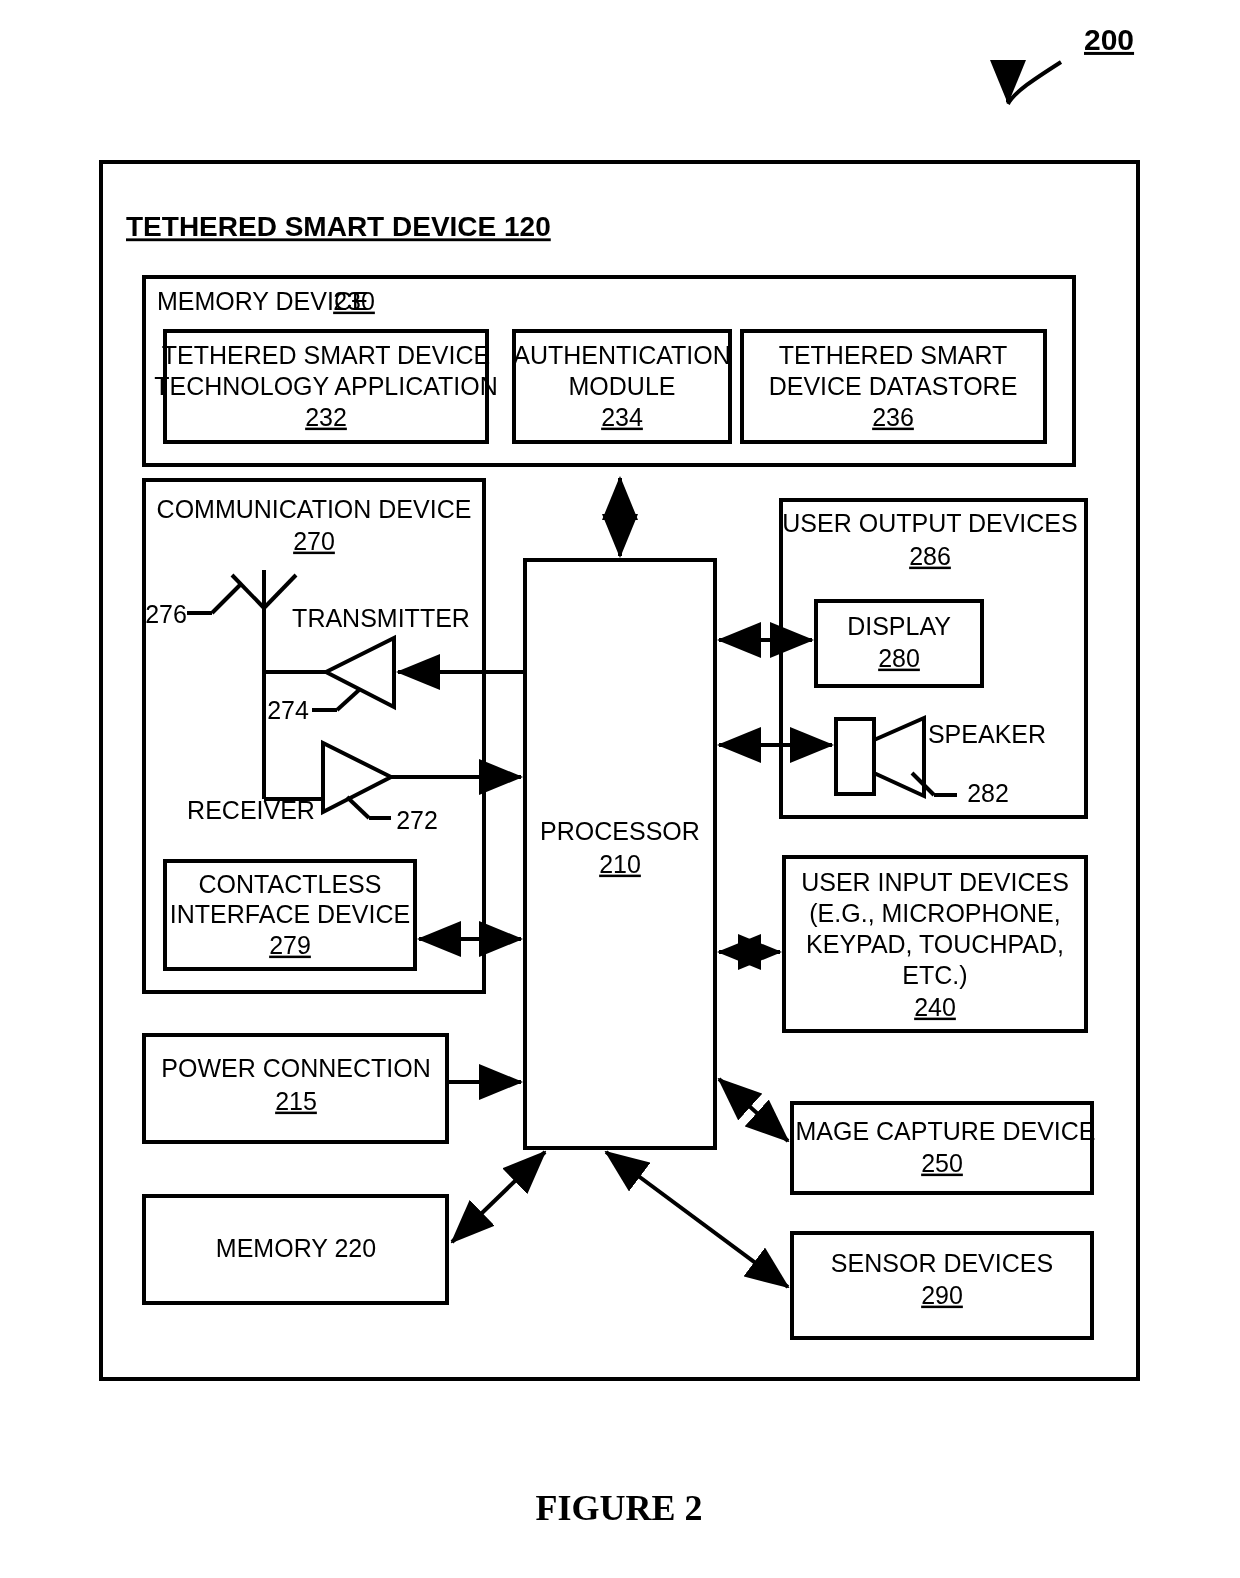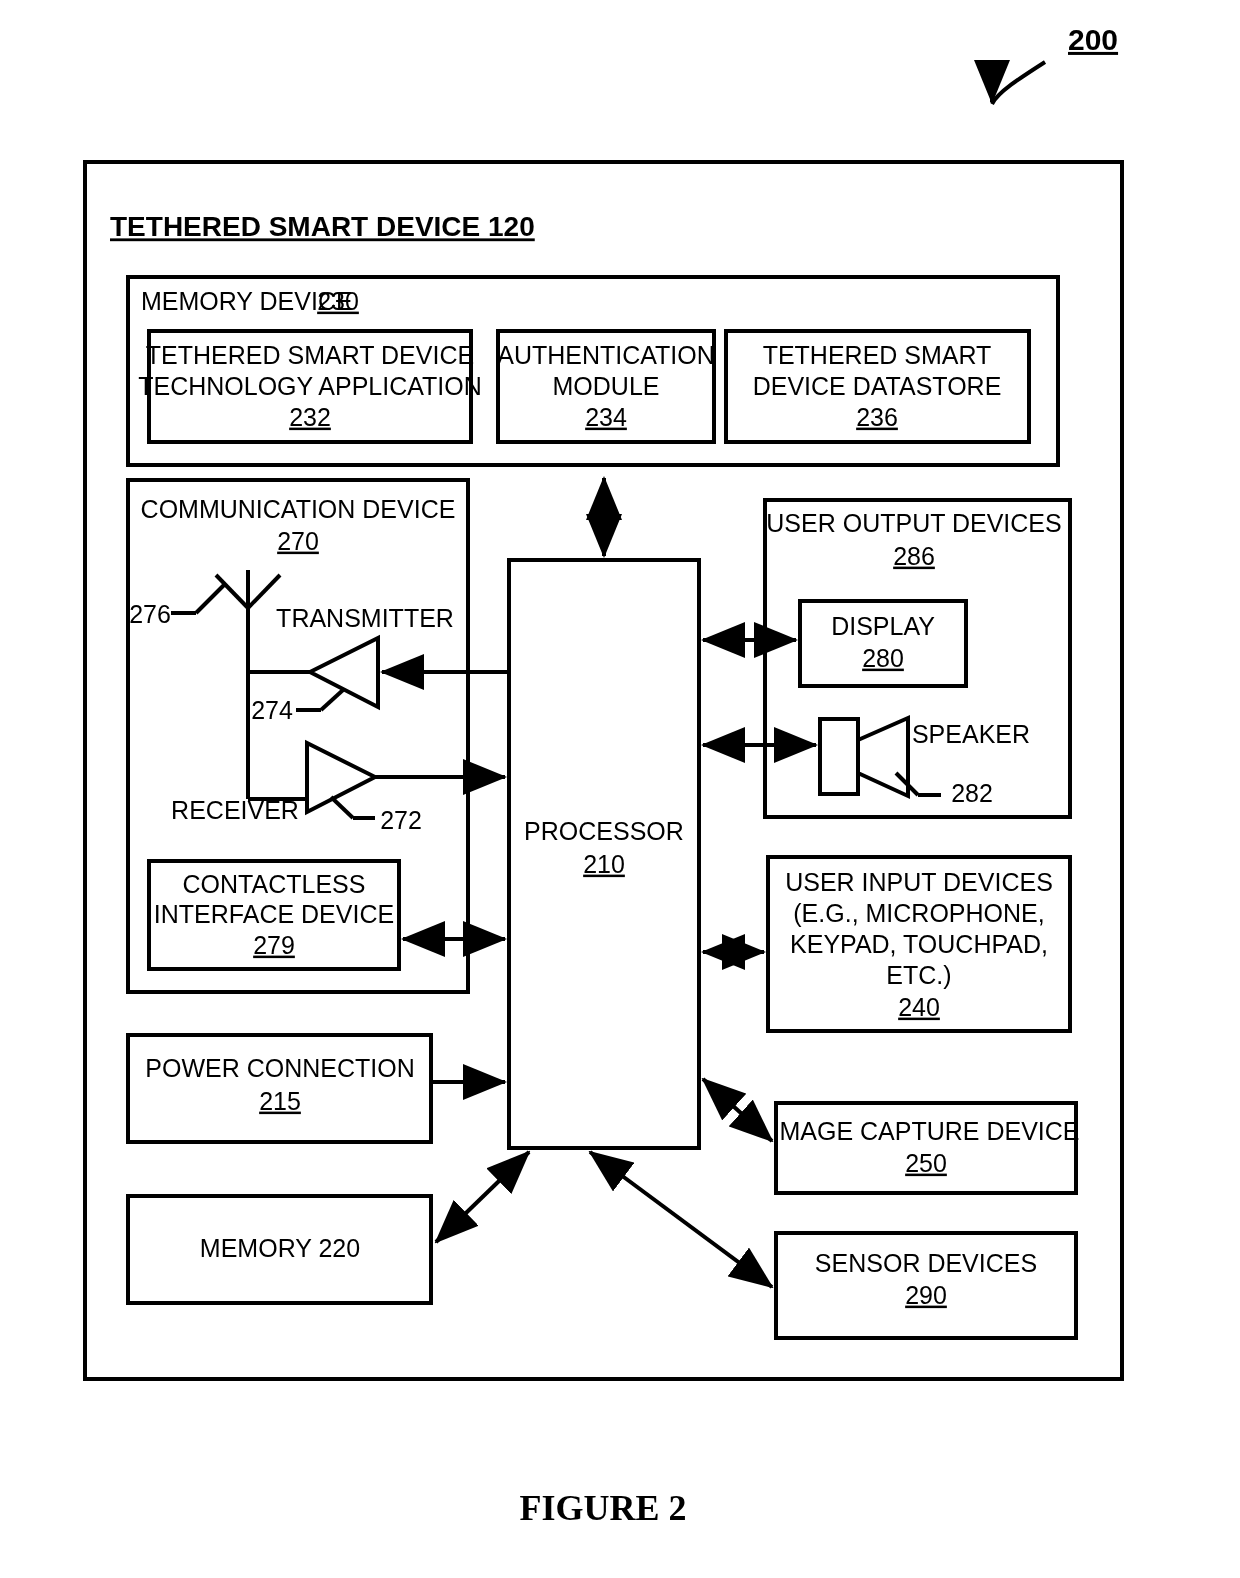--- a/index.html
+++ b/index.html
@@ -10,21 +10,21 @@
   body {
     width: 1240px;
     height: 1578px;
     font-family: "Liberation Sans", sans-serif;
     position: relative;
     overflow: hidden;
   }
   #figure-root {
     position: absolute;
     top: 0;
-    left: 0;
+    left: 16px;
     width: 1136px;
     height: 1578px;
   }
   svg {
     display: block;
   }
   .bx {
     fill: #ffffff;
     stroke: #000000;
     stroke-width: 4;

